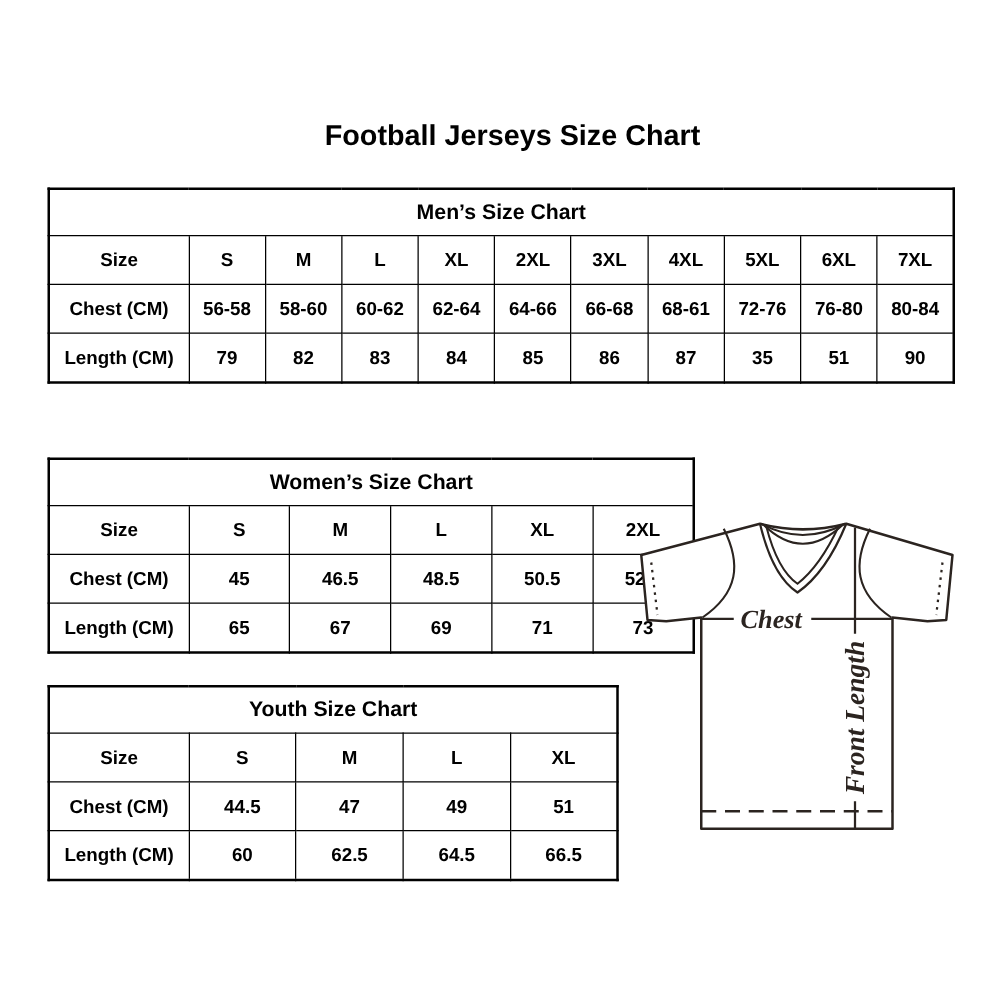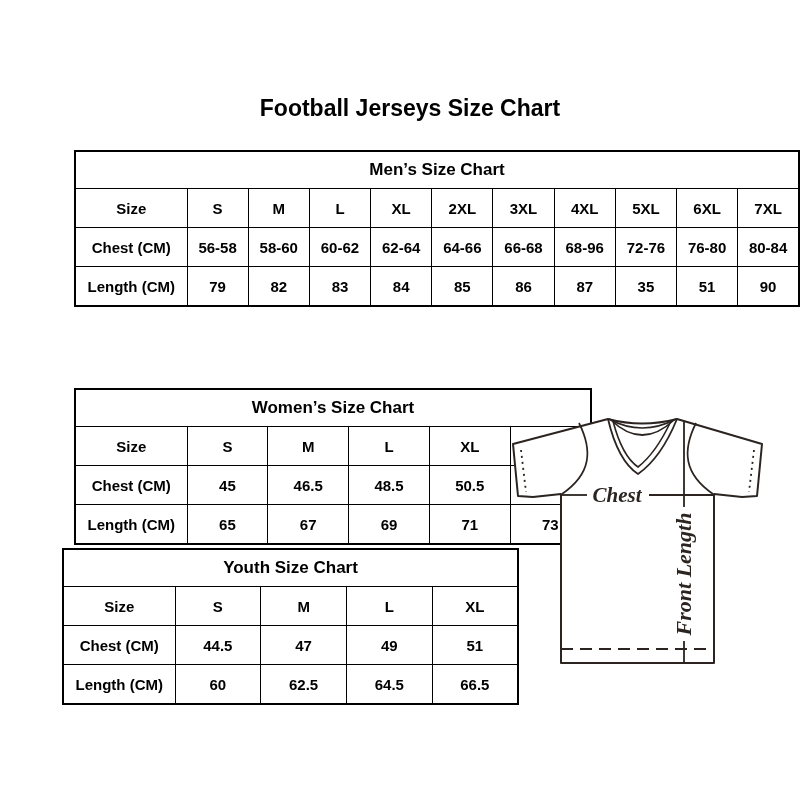--- a/index.html
+++ b/index.html
@@ -6,32 +6,32 @@
   .page {
     position:relative; width:800px; height:800px; background:#ffffff;
     font-family:"Liberation Sans", sans-serif; color:#000; overflow:hidden;padding-left:20px;
   }
   .title {
     position:absolute; top:95px; left:0; width:100%; margin:0;
     text-align:center; font-size:23px; font-weight:bold; color:#000;
   }
   table.size-table {
     position:absolute; border-collapse:collapse; table-layout:fixed;
-    border:2px solid #000; background:#fff;margin-left:36px;
+    border:2px solid #000; background:#fff;
   }
   table.size-table th, table.size-table td {
     border:1.5px solid #000; text-align:center; vertical-align:middle;
     font-weight:bold; color:#000; padding:0; overflow:hidden;
   }
   table.size-table th.table-title { font-size:17px; height:36px; }
   table.size-table th.row-label, table.size-table td { font-size:15px; height:38px; }
   col.label-col { width:112px; }
   #table-mens   { left:38px; top:150px; width:726px; }
-  #table-womens { left:38px; top:388px; width:518px; }
-  #table-youth  { left:26px; top:548px; width:457px; }
+  #table-womens { left:38px; top:366px; width:518px; }
+  #table-youth  { left:38px; top:548px; width:457px; }
   .jersey { position:absolute; left:503px; top:406px; width:272px; height:266px; }
   .jersey text {
     font-family:"Liberation Serif","DejaVu Serif",serif;
     font-style:italic; font-weight:bold;
   }
 </style>
 </head>
 <body>
 
 <div class="page">
@@ -72,21 +72,21 @@
           <td>7XL</td>
         </tr>
         <tr>
           <th class="row-label" scope="row">Chest (CM)</th>
           <td>56-58</td>
           <td>58-60</td>
           <td>60-62</td>
           <td>62-64</td>
           <td>64-66</td>
           <td>66-68</td>
-          <td>68-96</td>
+          <td>68-61</td>
           <td>72-76</td>
           <td>76-80</td>
           <td>80-84</td>
         </tr>
         <tr>
           <th class="row-label" scope="row">Length (CM)</th>
           <td>79</td>
           <td>82</td>
           <td>83</td>
           <td>84</td>

